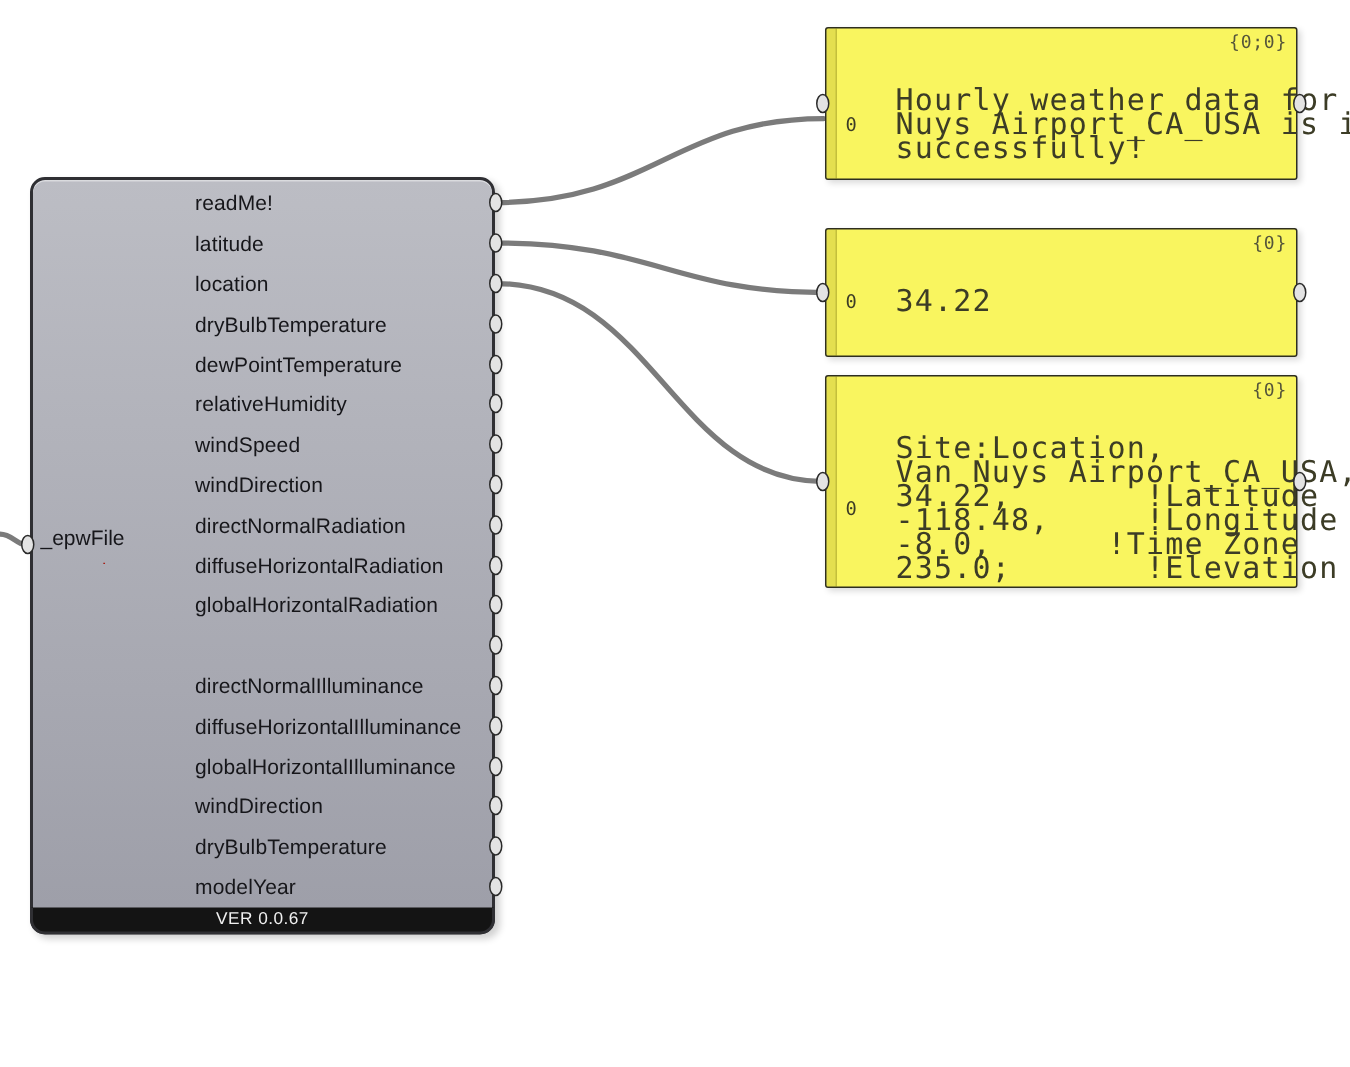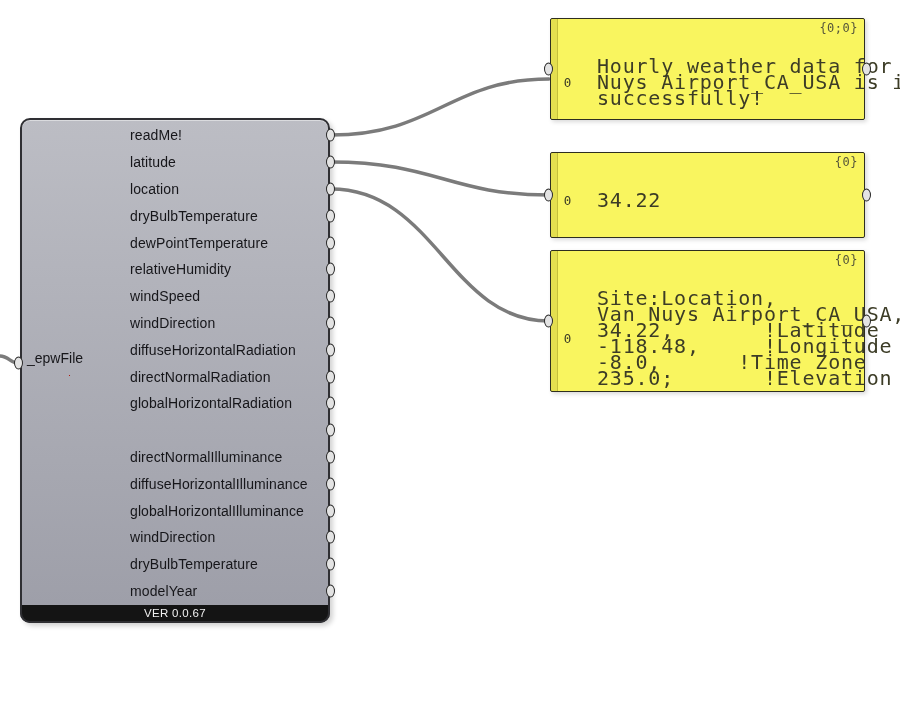--- a/index.html
+++ b/index.html
@@ -143,25 +143,25 @@
       </div>
     <div class="out-row">
         <span class="out-label">windSpeed</span>
         <span class="port"></span>
       </div>
     <div class="out-row">
         <span class="out-label">windDirection</span>
         <span class="port"></span>
       </div>
     <div class="out-row">
+        <span class="out-label">directNormalRadiation</span>
+        <span class="port"></span>
+      </div>
+    <div class="out-row">
         <span class="out-label">diffuseHorizontalRadiation</span>
-        <span class="port"></span>
-      </div>
-    <div class="out-row">
-        <span class="out-label">directNormalRadiation</span>
         <span class="port"></span>
       </div>
     <div class="out-row">
         <span class="out-label">globalHorizontalRadiation</span>
         <span class="port"></span>
       </div>
     <div class="out-row">
         <span class="port"></span>
       </div>
     <div class="out-row">

